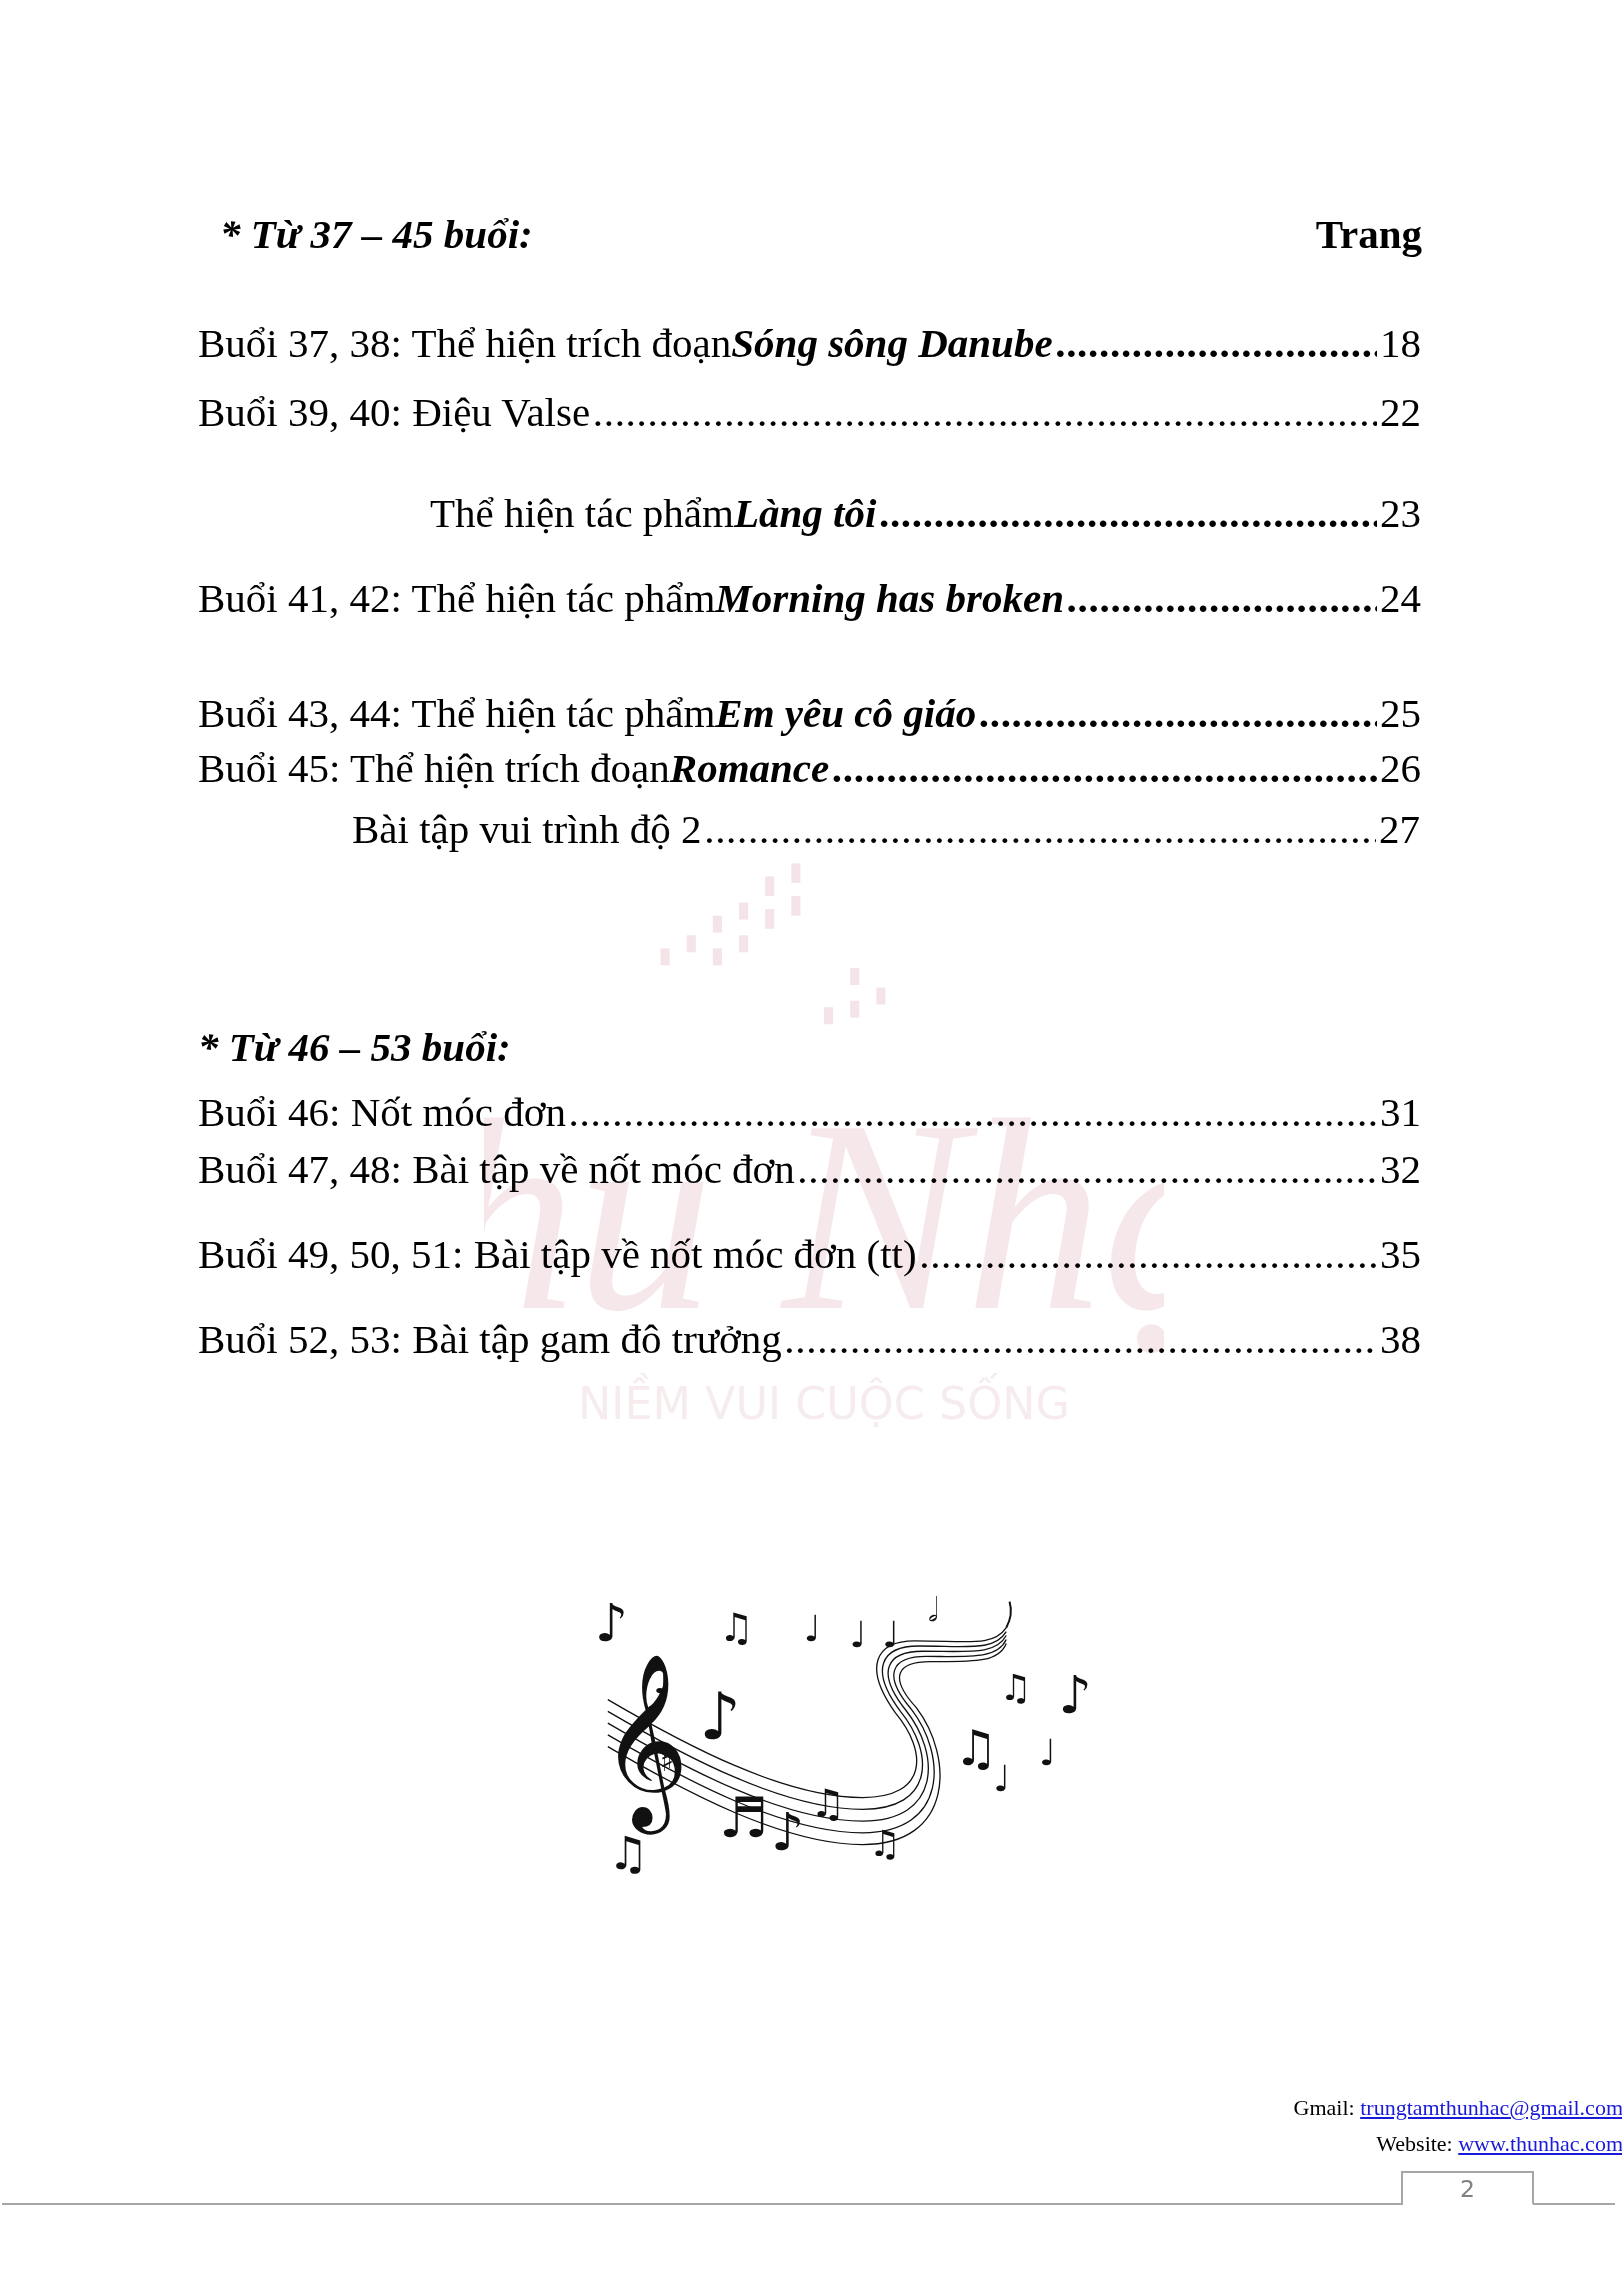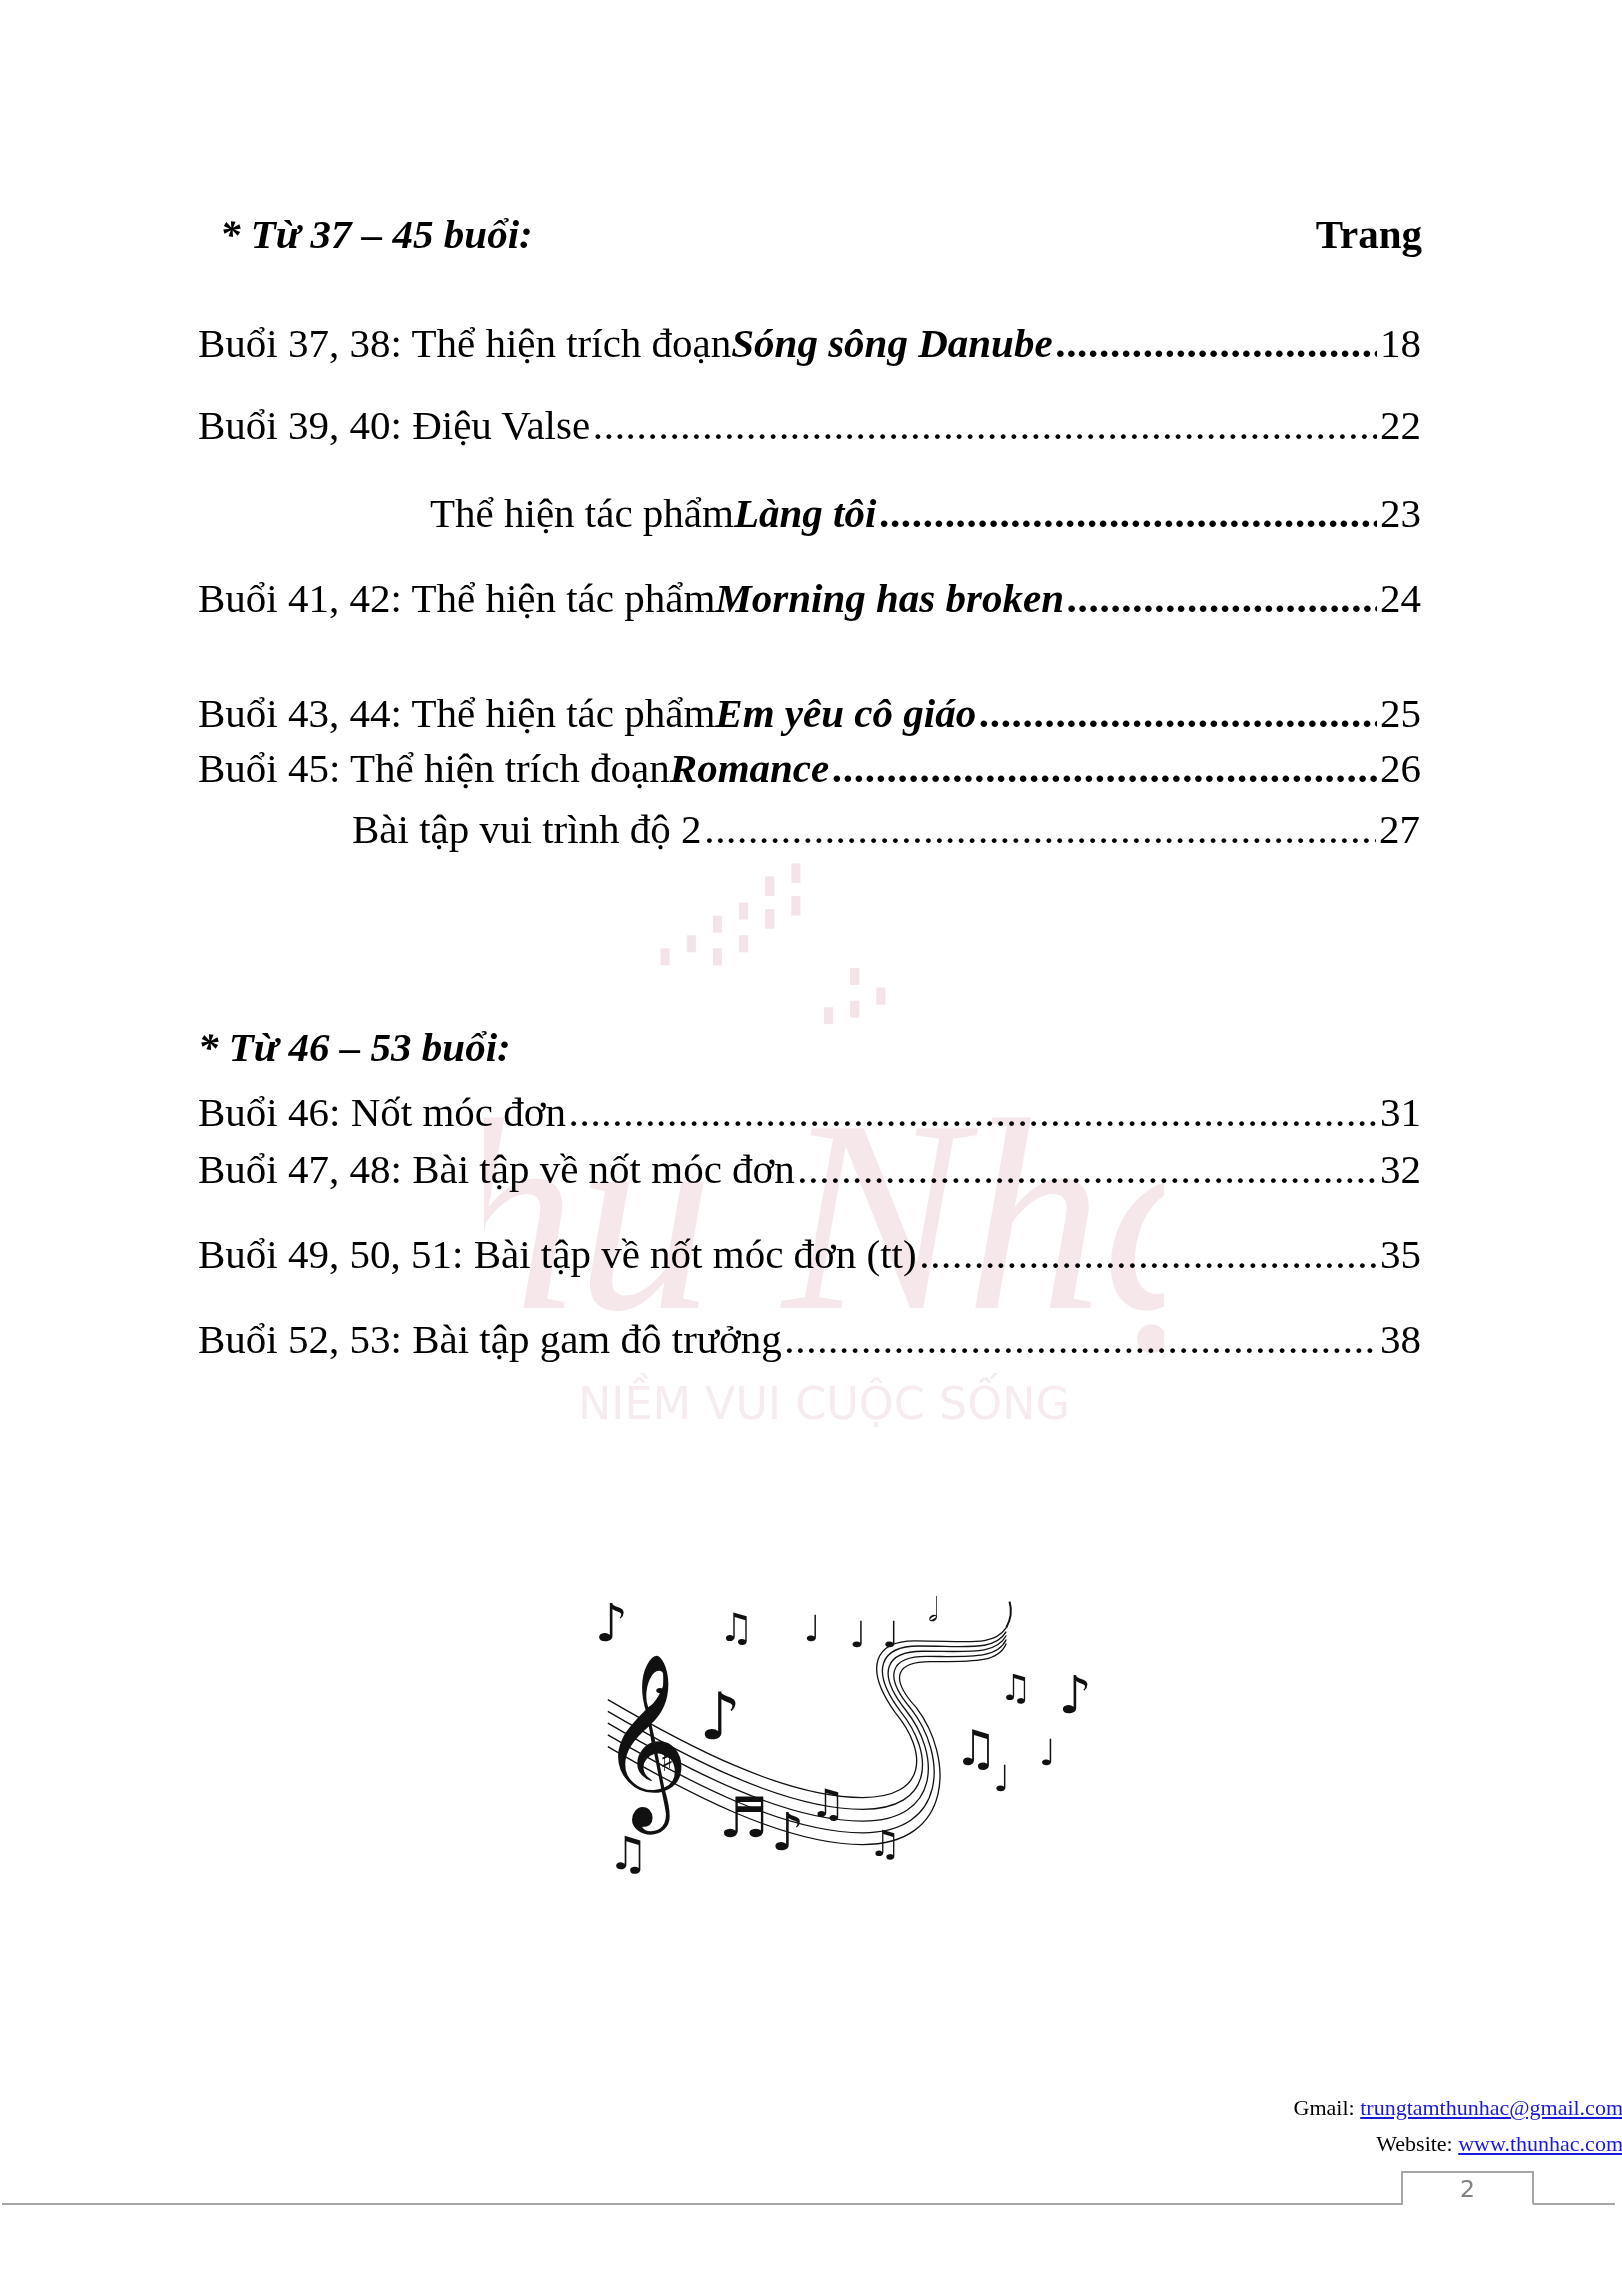--- a/index.html
+++ b/index.html
@@ -54,21 +54,21 @@
     <span class="trang">Trang</span>
   </div>
 
   <div class="row bold-dots" style="top:293px;">
     <span class="lbl">Buổi 37, 38: Thể hiện trích đoạn </span>
     <span class="ttl">Sóng sông Danube</span>
     <span class="leader"></span>
     <span class="pg">18</span>
   </div>
 
-  <div class="row" style="top:399px;">
+  <div class="row" style="top:386px;">
     <span class="lbl">Buổi 39, 40: Điệu Valse </span>
     <span class="leader"></span>
     <span class="pg">22</span>
   </div>
 
   <div class="row bold-dots" style="top:463px; left:232px; width:991px;">
     <span class="lbl">Thể hiện tác phẩm </span>
     <span class="ttl">Làng tôi</span>
     <span class="leader"></span>
     <span class="pg">23</span>

